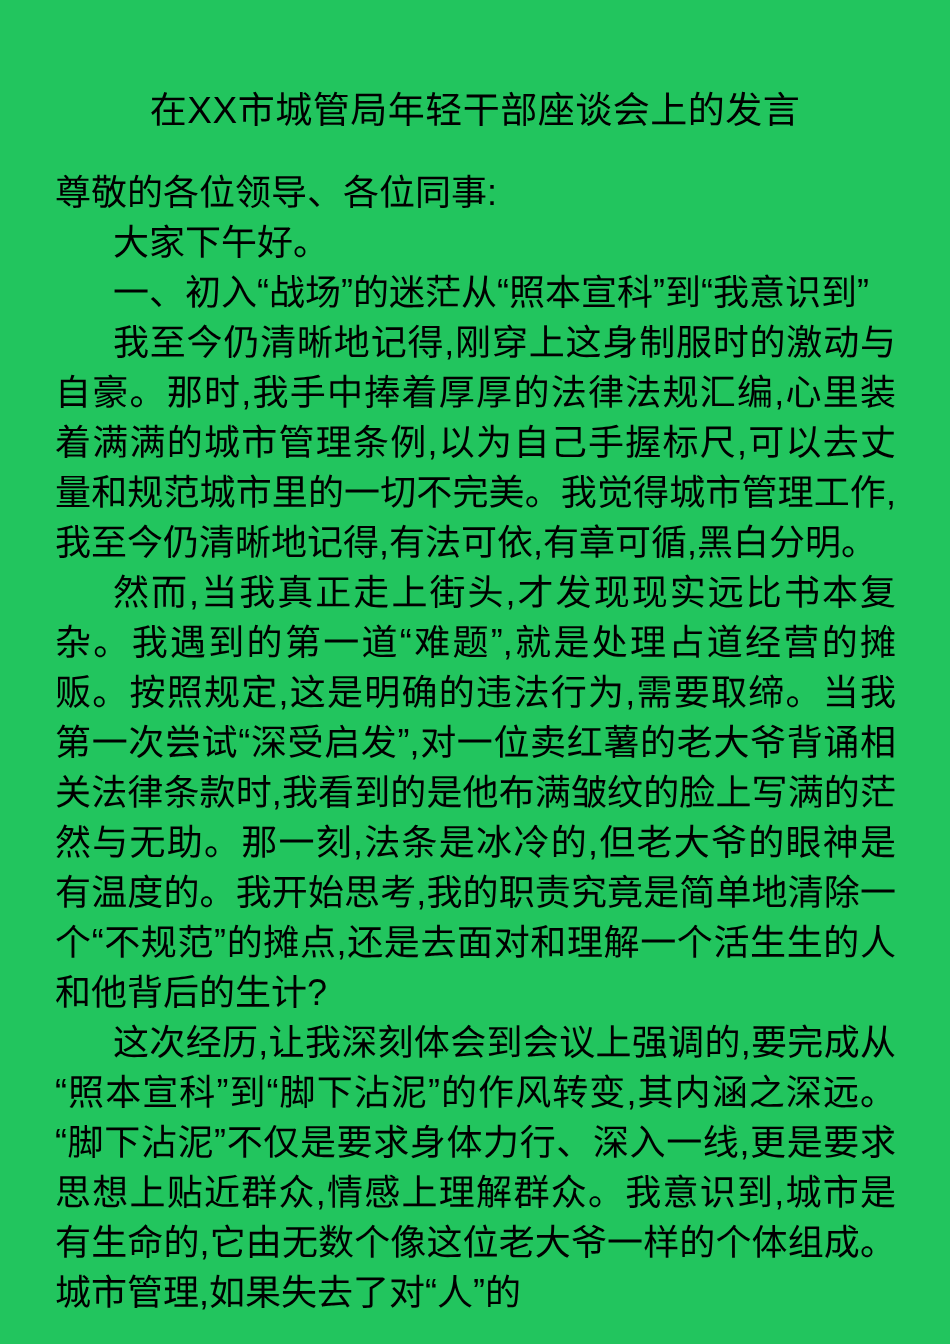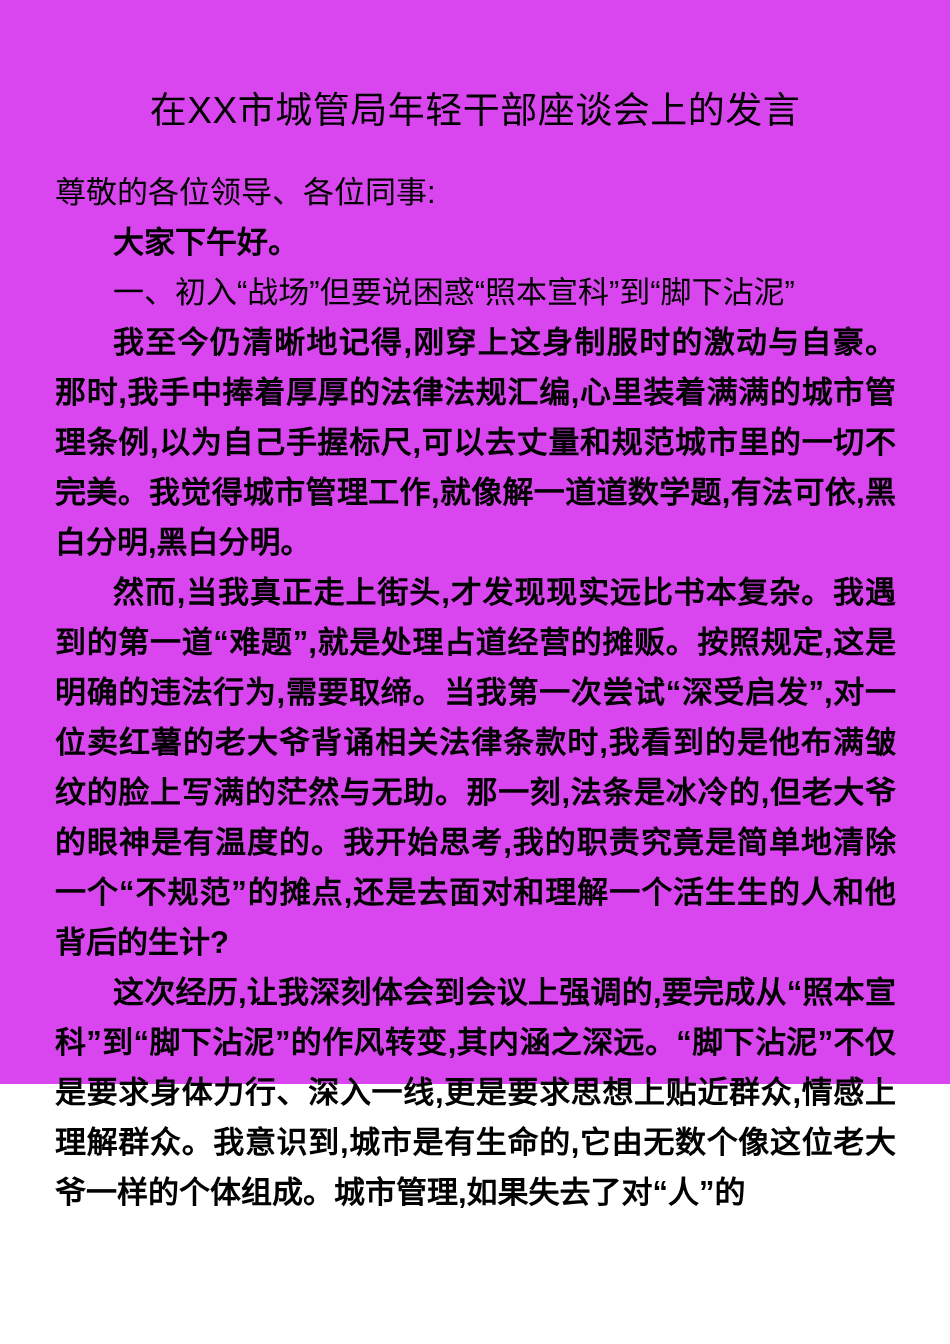--- a/index.html
+++ b/index.html
@@ -13,23 +13,23 @@
     height: 1344px;
     overflow: hidden;
     font-family: "Liberation Sans", "DejaVu Sans", sans-serif;
     color: #000000;
     -webkit-font-smoothing: antialiased;
   }
 
   .page {
     position: relative;
     width: 950px;
-    height: 1084px;
+    height: 1344px;
     box-sizing: border-box;
-    background: #d946ef;
+    background: #22c55e;
   }
 
   .doc-title {
     position: absolute;
     top: 62px;
     left: 55px;
     width: 840px;
     text-align: center;
     font-size: 37px;
     line-height: 48px;
@@ -42,33 +42,32 @@
   .body-block {
     position: absolute;
     top: 168px;
     left: 55px;
     width: 841px;
   }
 
   p.para {
     margin: 0;
     padding: 0;
-    font-size: 31px;
+    font-size: 36px;
     line-height: 50px;
     text-align: justify;
     text-align-last: left;
     text-justify: inter-character;
     letter-spacing: 0px;
     color: #000000;
     word-break: break-all;
   }
 
   p.indent {
     text-indent: 58px;
-    font-weight: bold;
   }
 
   p.noindent {
     text-indent: 0;
   }
 
   
   p.section {
     text-indent: 58px;
     text-align: left;
@@ -81,23 +80,23 @@
 
   <h1 class="doc-title">在XX市城管局年轻干部座谈会上的发言</h1>
 
   <div class="body-block">
 
     <p class="para noindent">尊敬的各位领导、各位同事:</p>
 
     <p class="para indent">大家下午好。</p>
 
 
-    <p class="para section">一、初入“战场”但要说困惑“照本宣科”到“脚下沾泥”</p>
+    <p class="para section">一、初入“战场”的迷茫从“照本宣科”到“我意识到”</p>
 
-    <p class="para indent">我至今仍清晰地记得,刚穿上这身制服时的激动与自豪。那时,我手中捧着厚厚的法律法规汇编,心里装着满满的城市管理条例,以为自己手握标尺,可以去丈量和规范城市里的一切不完美。我觉得城市管理工作,就像解一道道数学题,有法可依,黑白分明,黑白分明。</p>
+    <p class="para indent">我至今仍清晰地记得,刚穿上这身制服时的激动与自豪。那时,我手中捧着厚厚的法律法规汇编,心里装着满满的城市管理条例,以为自己手握标尺,可以去丈量和规范城市里的一切不完美。我觉得城市管理工作,我至今仍清晰地记得,有法可依,有章可循,黑白分明。</p>
 
     <p class="para indent">然而,当我真正走上街头,才发现现实远比书本复杂。我遇到的第一道“难题”,就是处理占道经营的摊贩。按照规定,这是明确的违法行为,需要取缔。当我第一次尝试“深受启发”,对一位卖红薯的老大爷背诵相关法律条款时,我看到的是他布满皱纹的脸上写满的茫然与无助。那一刻,法条是冰冷的,但老大爷的眼神是有温度的。我开始思考,我的职责究竟是简单地清除一个“不规范”的摊点,还是去面对和理解一个活生生的人和他背后的生计?</p>
 
     <p class="para indent">这次经历,让我深刻体会到会议上强调的,要完成从“照本宣科”到“脚下沾泥”的作风转变,其内涵之深远。“脚下沾泥”不仅是要求身体力行、深入一线,更是要求思想上贴近群众,情感上理解群众。我意识到,城市是有生命的,它由无数个像这位老大爷一样的个体组成。城市管理,如果失去了对“人”的</p>
 
   </div>
 
 </div>
 
 </body></html>

